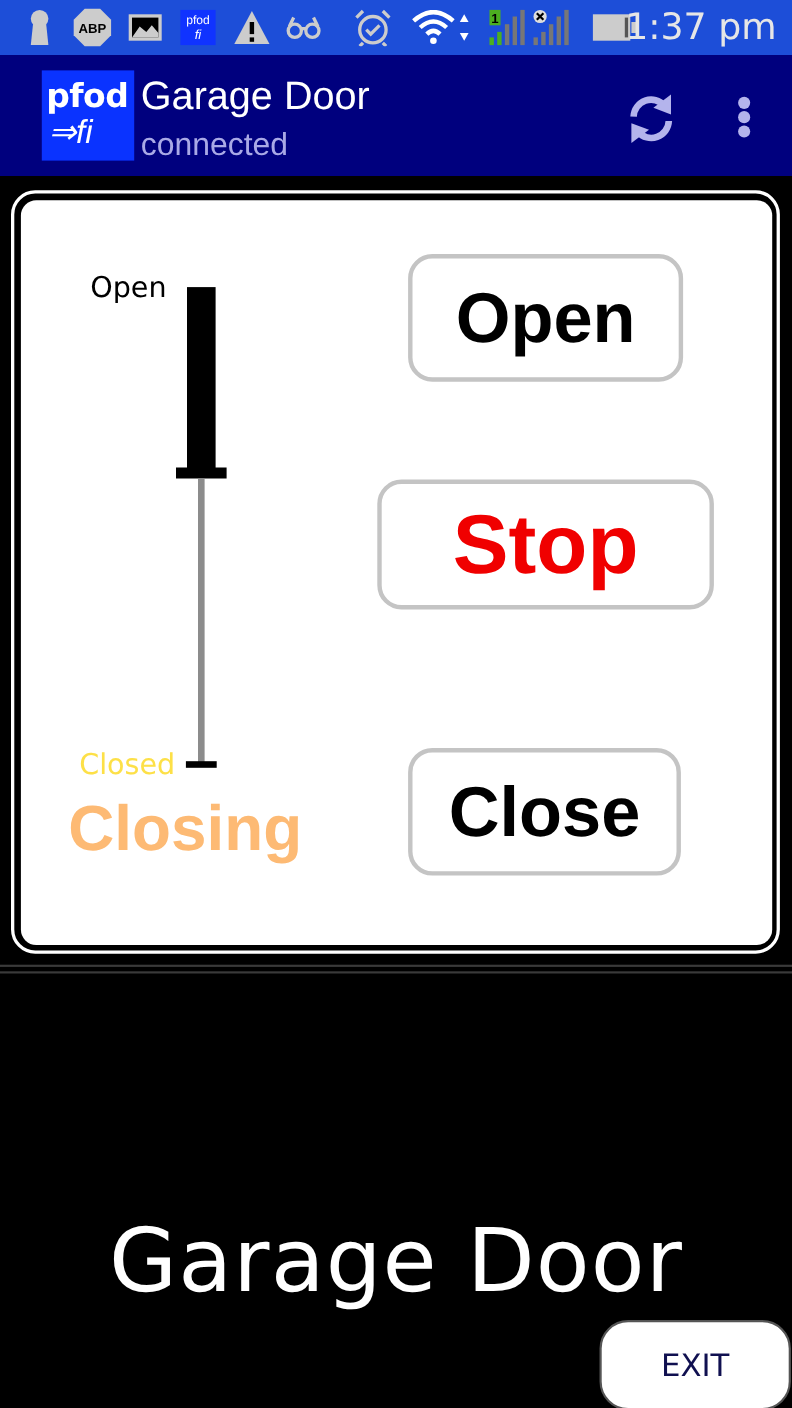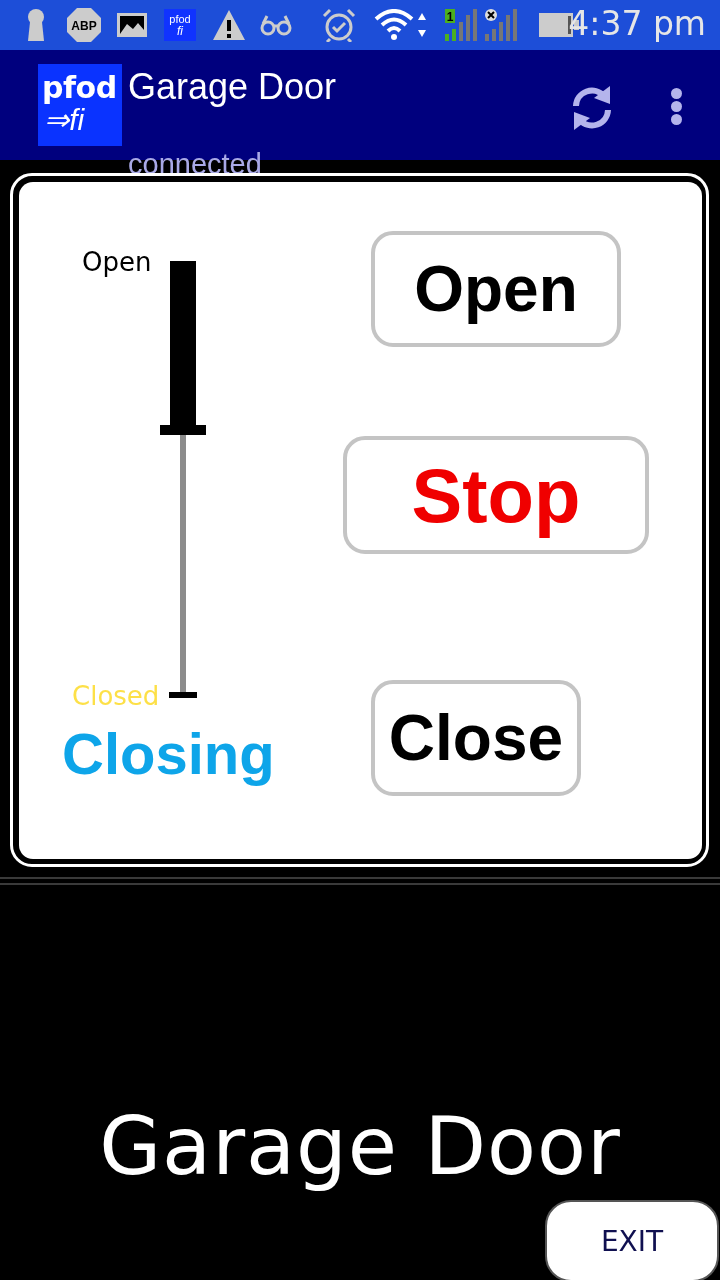--- a/index.html
+++ b/index.html
@@ -10,42 +10,42 @@
   .statusbar { position:absolute; left:0; top:0; width:720px; height:50px; background:#1d4ed8; color:#ddd; }
   .sb-icon { position:absolute; top:8px; height:34px; display:flex; align-items:center; justify-content:center; }
   .sb-time { position:absolute; right:14px; top:4px; font-size:33px; color:#e6e6e6; font-family:"DejaVu Sans", sans-serif; }
 
   
   .actionbar { position:absolute; left:0; top:50px; width:720px; height:110px; background:#00007e; }
   .logo { position:absolute; left:38px; top:14px; width:84px; height:82px; background:#0a33ff; color:#fff; }
   .logo .l1 { position:absolute; left:4px; top:6px; font-size:30px; font-weight:bold; letter-spacing:-0.5px; font-family:"DejaVu Sans", sans-serif; }
   .logo .l2 { position:absolute; left:6px; top:38px; font-size:30px; font-style:italic; font-family:Liberation Sans, sans-serif; }
   .ab-title { position:absolute; left:128px; top:16px; font-size:36px; color:#fff; }
-  .ab-sub { position:absolute; left:128px; top:66px; font-size:29px; color:#a9a9e6;margin-top:32px; }
+  .ab-sub { position:absolute; left:128px; top:66px; font-size:29px; color:#a9a9e6; }
   .ab-refresh { position:absolute; left:566px; top:32px; width:52px; height:52px; }
   .ab-menu { position:absolute; left:662px; top:38px; width:28px; height:40px; }
   .ab-menu span { display:block; width:11px; height:11px; border-radius:50%; background:#b4b4ec; margin:0 auto 2px; }
 
   
   .panel-outer { position:absolute; left:10px; top:173px; width:699px; height:694px; border:3px solid #fff; border-radius:22px; box-sizing:border-box; background:#000; }
   .panel { position:absolute; left:19px; top:182px; width:683px; height:677px; background:#fff; border-radius:14px; }
 
   .lbl-open { position:absolute; left:82px; top:247px; font-size:26px; color:#000; font-family:"DejaVu Sans", sans-serif; }
   .lbl-closed { position:absolute; left:72px; top:681px; font-size:26px; color:#fde047; font-family:"DejaVu Sans", sans-serif; }
   .slider-fill { position:absolute; left:170px; top:261px; width:26px; height:170px; background:#000; }
   .slider-cap { position:absolute; left:160px; top:425px; width:46px; height:10px; background:#000; }
   .slider-track { position:absolute; left:180px; top:435px; width:6px; height:258px; background:#8c8c8c; }
   .slider-end { position:absolute; left:169px; top:692px; width:28px; height:6px; background:#000; }
-  .state { position:absolute; left:62px; top:720px; font-size:58px; font-weight:bold; color:#0ea5e9; }
+  .state { position:absolute; left:62px; top:720px; font-size:58px; font-weight:bold; color:#fdba74; }
 
   .btn { position:absolute; background:#fff; border:4px solid #c4c4c4; border-radius:22px; box-sizing:border-box;
          display:flex; align-items:center; justify-content:center; font-weight:bold; cursor:pointer; }
   .btn-open { left:371px; top:231px; width:250px; height:116px; font-size:64px; color:#000; }
   .btn-stop { left:343px; top:436px; width:306px; height:118px; font-size:76px; color:#f00000; }
-  .btn-close { left:371px; top:680px; width:210px; height:116px; font-size:64px; color:#000; }
+  .btn-close { left:371px; top:680px; width:248px; height:116px; font-size:64px; color:#000; }
 
   .divider { position:absolute; left:0; width:720px; height:2px; background:#3a3a3a; }
 
   .footer-title { position:absolute; left:0; width:720px; top:1100px; text-align:center; font-size:80px; color:#fff; font-family:"DejaVu Sans", sans-serif; letter-spacing:1px; }
   .exit-btn { position:absolute; left:545px; top:1200px; width:174px; height:82px; background:#fff; border:2px solid #555;
               border-radius:26px; box-sizing:border-box; display:flex; align-items:center; justify-content:center;
               font-size:28px; color:#101050; font-family:"DejaVu Sans", sans-serif; cursor:pointer; }
 </style>
 </head>
 <body>
@@ -127,21 +127,21 @@
         <rect x="29" y="1" width="4" height="32" fill="#777"></rect>
       </svg>
   </div>
   <div class="sb-icon" style="left:538px;width:42px;">
     <svg width="42" height="26" viewBox="0 0 42 26">
         <rect x="1" y="1" width="34" height="24" fill="#ccc"></rect>
         <rect x="36" y="8" width="5" height="10" fill="#ccc"></rect>
         <rect x="30" y="4" width="3" height="18" fill="#555"></rect>
       </svg>
   </div>
-  <div class="sb-time">4:37 pm</div>
+  <div class="sb-time">1:37 pm</div>
 </div>
 
 <div class="actionbar">
   <div class="logo">
     <span class="l1">pfod</span>
     <span class="l2">⇒fi</span>
   </div>
   <div class="ab-title">Garage Door</div>
   <div class="ab-sub">connected</div>
   <div class="ab-refresh">

